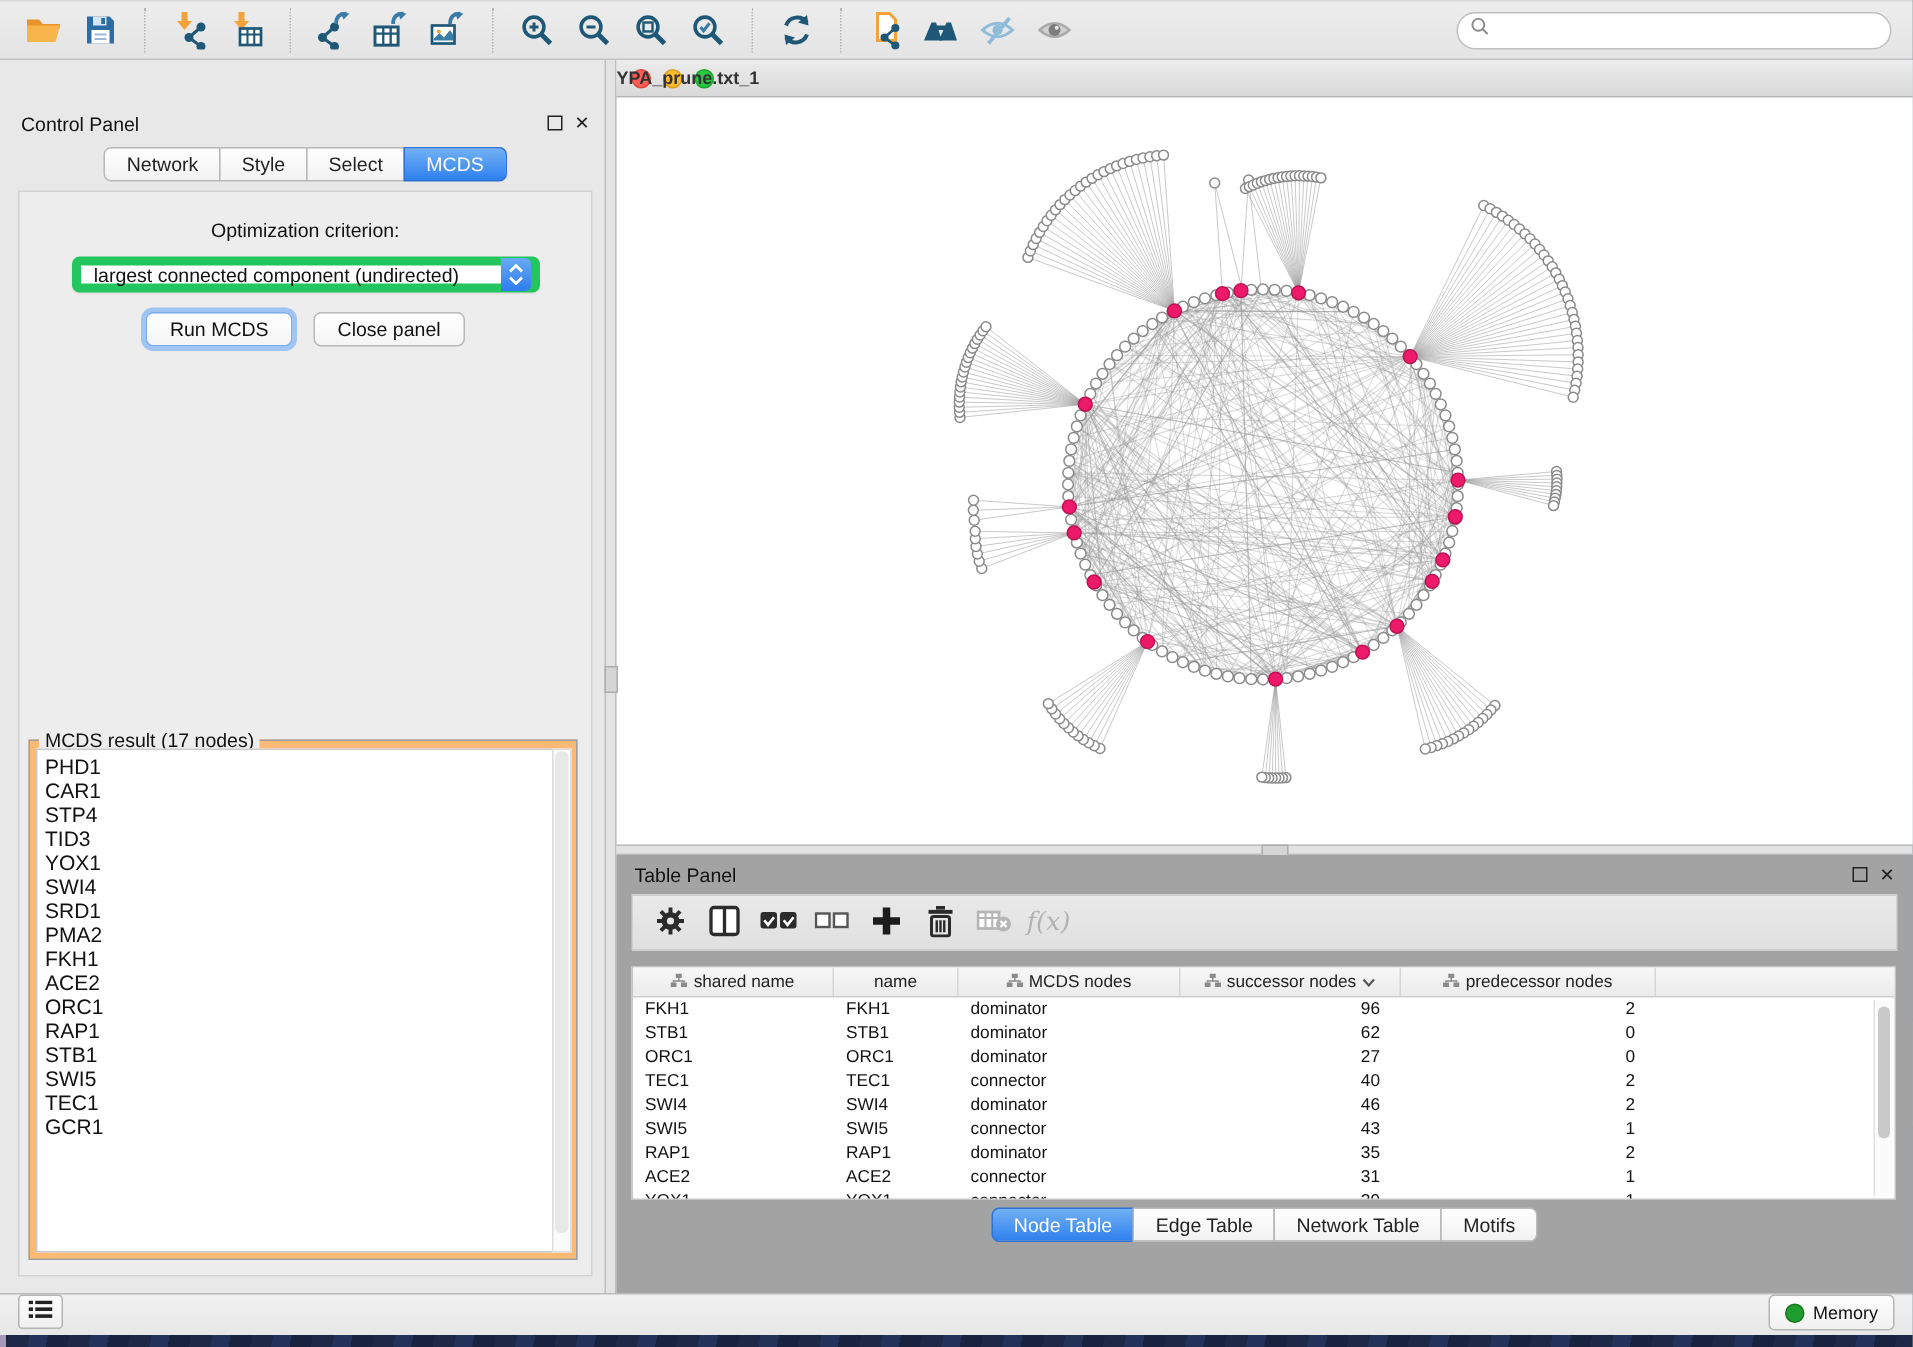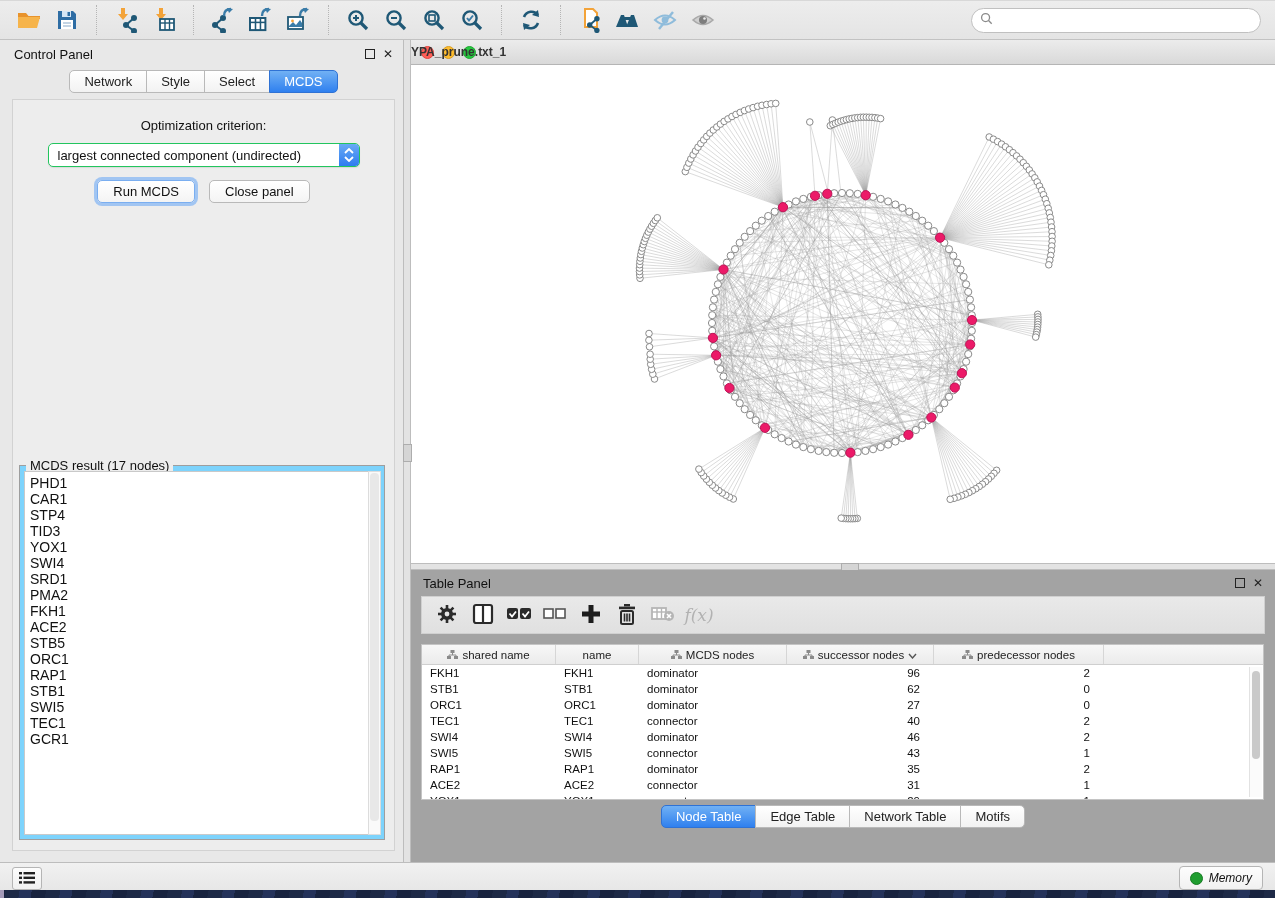--- a/index.html
+++ b/index.html
@@ -19,46 +19,46 @@
   .search-wrap{margin-left:auto;margin-right:14px;display:flex;align-items:center;}
   .search-box{width:290px;height:25px;background:#fff;border:1px solid #c0c0c0;border-radius:13px;
     display:flex;align-items:center;padding:0 8px;box-sizing:border-box;}
   .search-box input{border:none;outline:none;flex:1;font-size:12px;background:transparent;margin-left:5px;}
 
   
   .content{position:absolute;left:4px;top:40px;right:0;bottom:28px;display:flex;}
 
   
   .control-panel{width:399px;background:#e8e8e8;display:flex;flex-direction:column;box-sizing:border-box;}
-  .panel-header{height:28px;display:flex;align-items:center;padding:0 10px;font-size:13px;color:#111;}
+  .panel-header{height:28px;display:flex;align-items:center;padding:0 10px;font-size:13px;color:#111;margin-top:28px;}
   .panel-header .win-ctrls{margin-left:auto;display:flex;gap:8px;align-items:center;}
   .wc{font-size:12px;color:#222;cursor:pointer;line-height:1;}
   .wc.float{font-size:11px;border:1.5px solid #222;width:8px;height:8px;display:inline-block;}
   .seg-row{display:flex;justify-content:center;margin:2px 0 6px 0;}
   .seg{display:flex;}
   .seg button{font-size:13px;padding:3px 14px;background:linear-gradient(#ffffff,#f2f2f2);
     border:1px solid #b9b9b9;margin-left:-1px;color:#222;cursor:pointer;}
   .seg button:first-child{border-radius:5px 0 0 5px;margin-left:0;}
   .seg button:last-child{border-radius:0 5px 5px 0;}
   .seg button.active{background:linear-gradient(#71b1f4,#2f80ef);color:#fff;border-color:#2f72d4;}
   .cp-inner{flex:1;margin:0 8px 11px 8px;background:#ededed;border:1px solid #d2d2d2;position:relative;}
   .opt-label{text-align:center;font-size:13px;margin-top:18px;color:#111;}
-  .dropdown{width:312px;height:24px;margin:10px auto 0 auto;background:#fff;border:1px solid #22c55e;
+  .dropdown{width:312px;height:24px;margin:10px auto 0 auto;background:#fff;border:6px solid #22c55e;
     border-radius:5px;display:flex;align-items:center;box-sizing:border-box;cursor:pointer;
     box-shadow:0 1px 1px rgba(0,0,0,.08);}
   .dropdown .dd-text{flex:1;font-size:13px;padding-left:9px;color:#111;white-space:nowrap;}
   .dd-stepper{width:20px;height:22px;border-radius:0 4px 4px 0;background:linear-gradient(#68aaf5,#2e7cf0);
     display:flex;flex-direction:column;align-items:center;justify-content:center;gap:2px;}
   .dd-stepper svg{display:block;}
   .btn-row{display:flex;justify-content:center;gap:14px;margin-top:13px;}
   .mac-btn{font-size:13px;padding:3px 15px;background:linear-gradient(#ffffff,#f4f4f4);
     border:1px solid #b9b9b9;border-radius:5px;color:#111;cursor:pointer;}
   .mac-btn.focused{box-shadow:0 0 0 3px rgba(110,170,245,.6);border-color:#7aaef0;}
   .result-box{position:absolute;left:6px;right:9px;top:365px;bottom:10px;border:1px solid #9e9e9e;
-    background:#7dd3fc;}
+    background:#fdba74;}
   .result-legend{position:absolute;top:-8px;left:6px;background:#ededed;padding:0 4px;font-size:13px;color:#111;}
   .result-list{position:absolute;inset:5px 15px 4px 4px;background:#fff;border:1px solid #c9c9c9;
     overflow:hidden;padding:3px 0 0 5px;}
   .result-item{font-size:14px;line-height:16px;color:#111;}
   .result-scroll{position:absolute;top:5px;bottom:4px;right:3px;width:11px;background:#fafafa;border:1px solid #dcdcdc;}
   .result-thumb{position:absolute;top:1px;left:1px;right:1px;height:96%;background:#e8e8e8;border-radius:4px;}
 
   
   .v-split{width:6px;background:#e3e3e3;border-left:1px solid #bdbdbd;border-right:1px solid #bdbdbd;
     position:relative;cursor:col-resize;}
@@ -96,21 +96,21 @@
     border-right:1px solid #d6d6d6;box-sizing:border-box;cursor:pointer;}
   .tbl-body .tr{display:flex;height:16px;align-items:center;cursor:default;}
   .td{font-size:11.5px;color:#111;box-sizing:border-box;padding-left:8px;white-space:nowrap;}
   .td.num{text-align:right;padding-right:14px;padding-left:0;}
   .tbl-scroll{position:absolute;top:22px;bottom:2px;right:1px;width:12px;background:#fbfbfb;border-left:1px solid #e2e2e2;}
   .tbl-thumb{position:absolute;top:4px;left:2px;width:8px;height:88px;background:#c9c9c9;border-radius:4px;}
   .tp-tabs{position:absolute;left:0;right:0;bottom:34px;display:flex;justify-content:center;}
 
   
   .status-bar{position:absolute;left:0;right:0;bottom:0;height:28px;background:linear-gradient(#f1f1f1,#e7e7e7);
-    border-top:1px solid #bdbdbd;display:flex;align-items:flex-end;padding:0 12px;box-sizing:border-box;font-style:italic;}
+    border-top:1px solid #bdbdbd;display:flex;align-items:flex-start;padding:0 12px;box-sizing:border-box;}
   .list-btn{width:28px;height:21px;background:linear-gradient(#fdfdfd,#f0f0f0);border:1px solid #b5b5b5;
     border-radius:3px;display:flex;align-items:center;justify-content:center;cursor:pointer;}
   .mem-btn{margin-left:auto;height:22px;background:linear-gradient(#fdfdfd,#f1f1f1);border:1px solid #b5b5b5;
     border-radius:4px;display:flex;align-items:center;gap:6px;padding:0 10px;font-size:12px;color:#111;cursor:pointer;}
   .mem-dot{width:11px;height:11px;border-radius:50%;background:#1f9d2f;border:1px solid #157a22;}
 </style>
 </head>
 <body>
 
 <div id="wallpaper"></div>
@@ -363,21 +363,20 @@
               <div class="result-item">PHD1</div>
               <div class="result-item">CAR1</div>
               <div class="result-item">STP4</div>
               <div class="result-item">TID3</div>
               <div class="result-item">YOX1</div>
               <div class="result-item">SWI4</div>
               <div class="result-item">SRD1</div>
               <div class="result-item">PMA2</div>
               <div class="result-item">FKH1</div>
               <div class="result-item">ACE2</div>
-              <div class="result-item">STB5</div>
               <div class="result-item">ORC1</div>
               <div class="result-item">RAP1</div>
               <div class="result-item">STB1</div>
               <div class="result-item">SWI5</div>
               <div class="result-item">TEC1</div>
               <div class="result-item">GCR1</div>
             </div>
           <div class="result-scroll">
               <div class="result-thumb"></div>
             </div>

